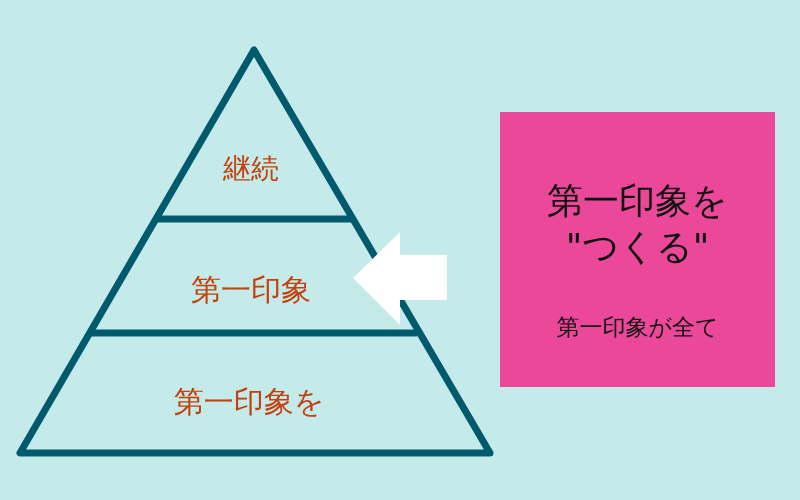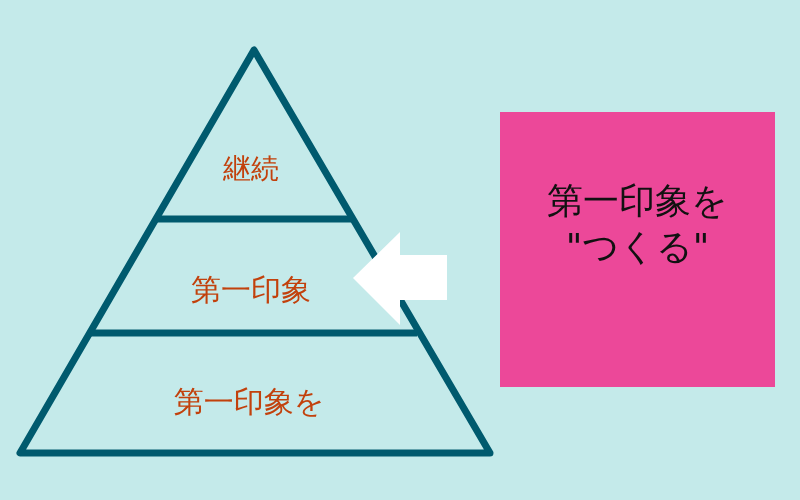--- a/index.html
+++ b/index.html
@@ -22,13 +22,14 @@
 
 <div class="lbl" style="left:251px;top:150px;font-size:28px;">継続</div>
 <div class="lbl" style="left:251px;top:270px;font-size:30px;font-family:Liberation Mono, monospace;">第一印象</div>
 <div class="lbl" style="left:249px;top:382px;font-size:30px;">第一印象を</div>
 
 <div class="box">
   <div class="t1">
     <div>第一印象を</div>
     <div>"つくる"</div>
   </div>
+  <div class="t2">第一印象が全て</div>
 </div>
 
 </body></html>

